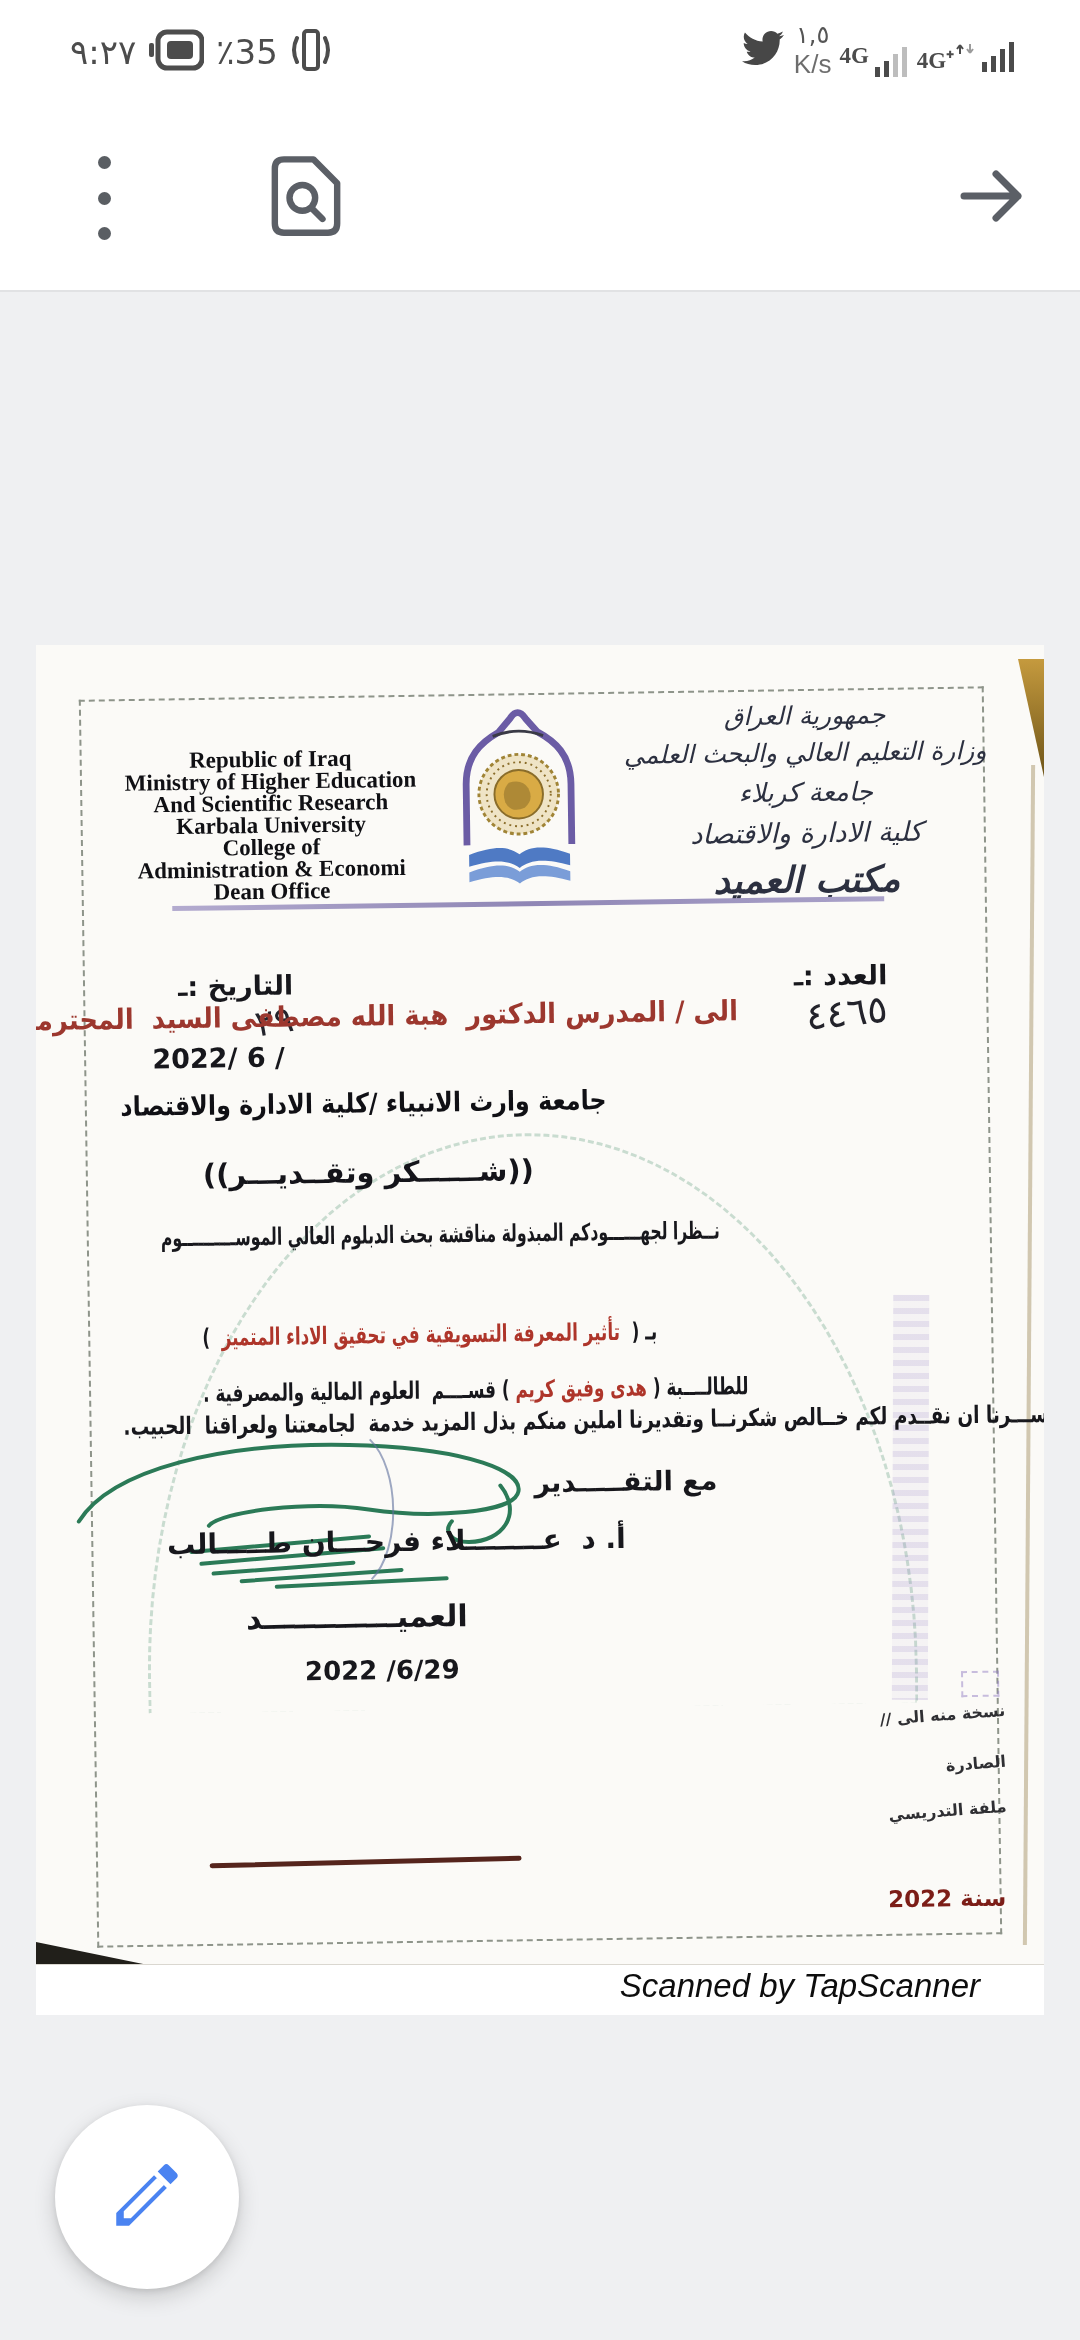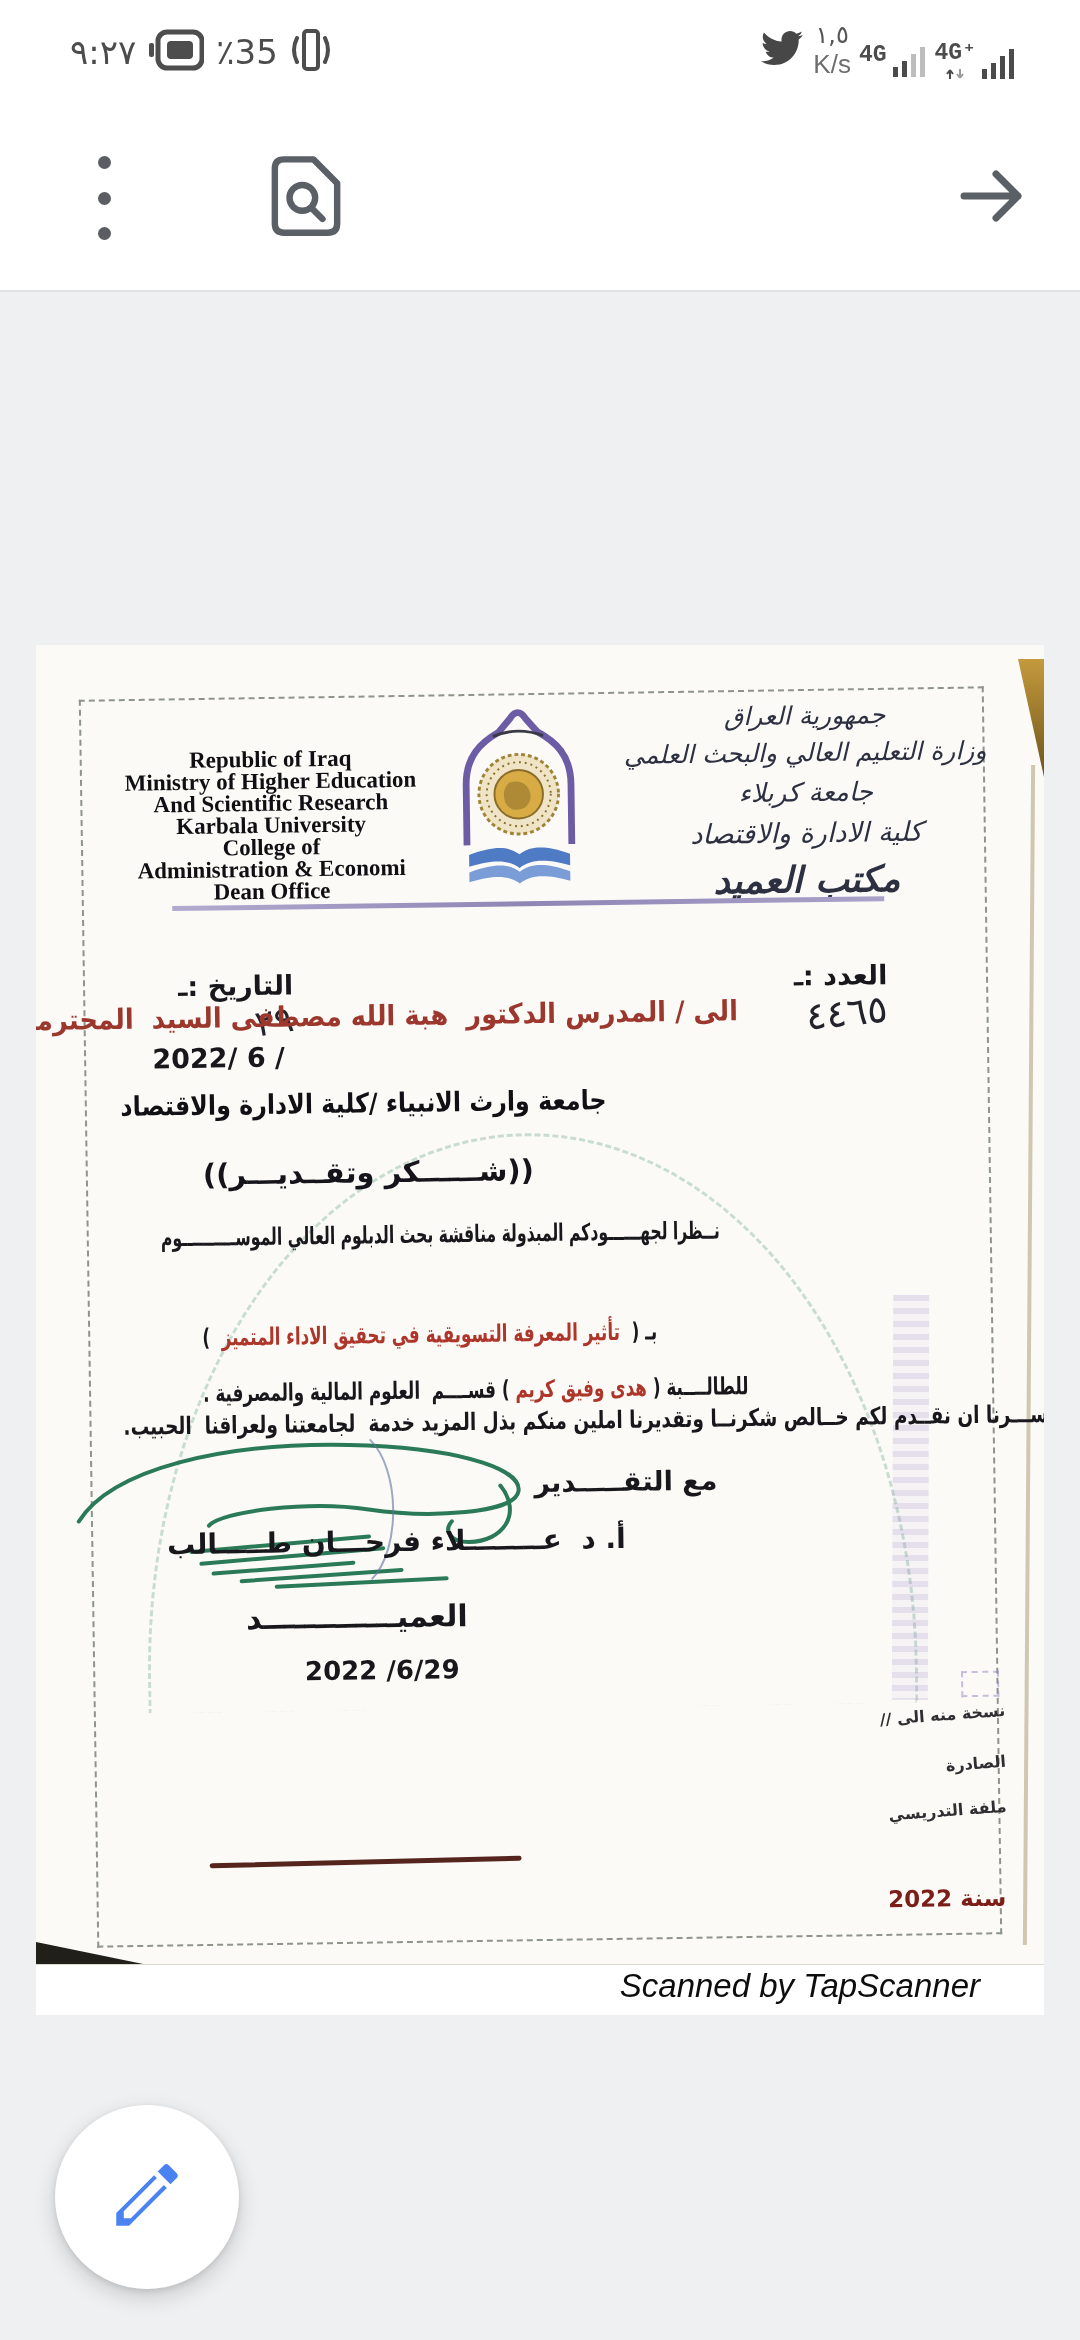--- a/index.html
+++ b/index.html
@@ -10,22 +10,22 @@
 
   
   #statusbar { left:0; top:0; width:1080px; height:100px; background:#ffffff; }
   .sb-left { left:70px; top:26px; height:52px; display:flex; align-items:center; gap:12px; position:absolute; }
   .sb-right { right:64px; top:18px; height:64px; display:flex; align-items:center; gap:8px; position:absolute; }
   .sb-text { font-size:34px; color:#4c4c4c; font-family:"DejaVu Sans",sans-serif; }
   .speed { display:flex; flex-direction:column; align-items:center; line-height:1; color:#555; }
   .speed .v { font-size:24px; }
   .speed .u { font-size:26px; margin-top:4px; color:#6d6d6d; font-family:"Liberation Sans",sans-serif; }
   .sim { display:flex; align-items:flex-end; gap:4px; }
-  .sim .lbl { font-size:23px; font-weight:bold; color:#4c4c4c; font-family:Liberation Mono, monospace; line-height:1; margin-bottom:14px;margin-top:24px; }
-  .simcol { display:flex; flex-direction:column; align-items:center; margin-bottom:2px; }
+  .sim .lbl { font-size:23px; font-weight:bold; color:#4c4c4c; font-family:Liberation Serif, serif; line-height:1; margin-bottom:14px;margin-top:24px; }
+  .simcol { display:flex; flex-direction:row; align-items:center; margin-bottom:2px; }
 
   
   #appbar { left:0; top:100px; width:1080px; height:192px; background:#ffffff; border-bottom:2px solid #e1e2e4; }
   .kebab { left:98px; top:56px; width:14px; height:84px; display:flex; flex-direction:column; justify-content:space-between; position:absolute; }
   .kebab i { width:13px; height:13px; border-radius:50%; background:#5a5e63; display:block; }
   #doc-icon { left:262px; top:52px; }
   #app-title { left:392px; top:66px; font-size:50px; color:#202124; font-family:"Liberation Sans",sans-serif; letter-spacing:-1px; white-space:nowrap; }
   #fwd-arrow { right:52px; top:60px; }
 
   

